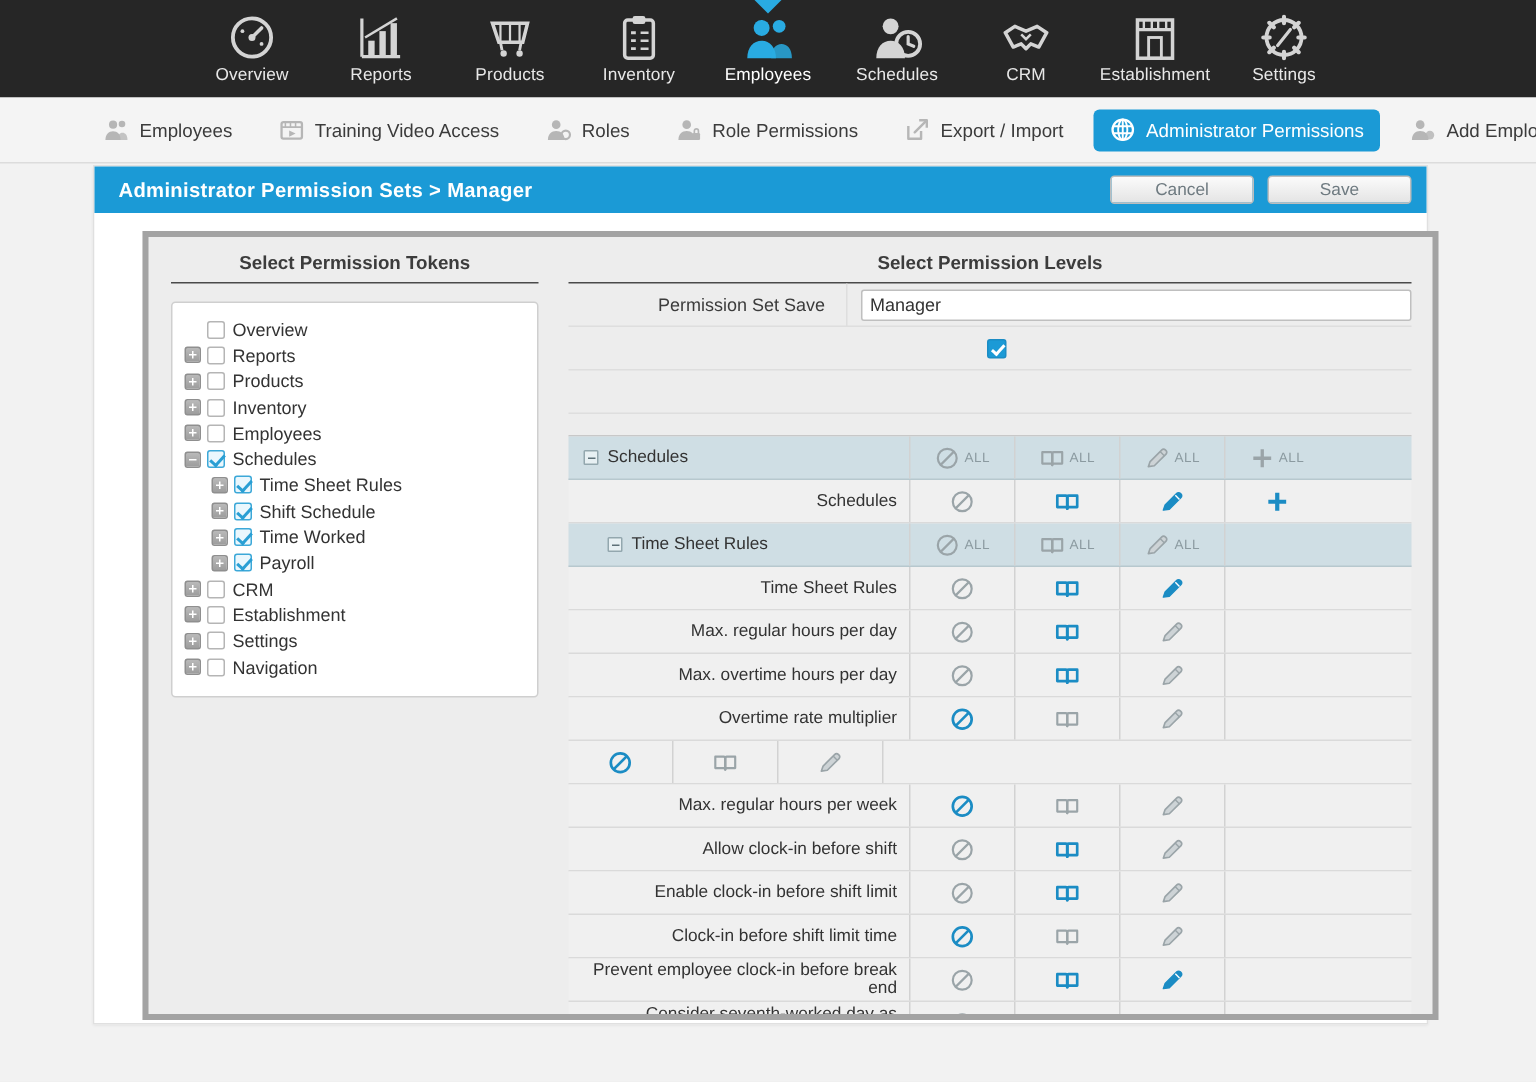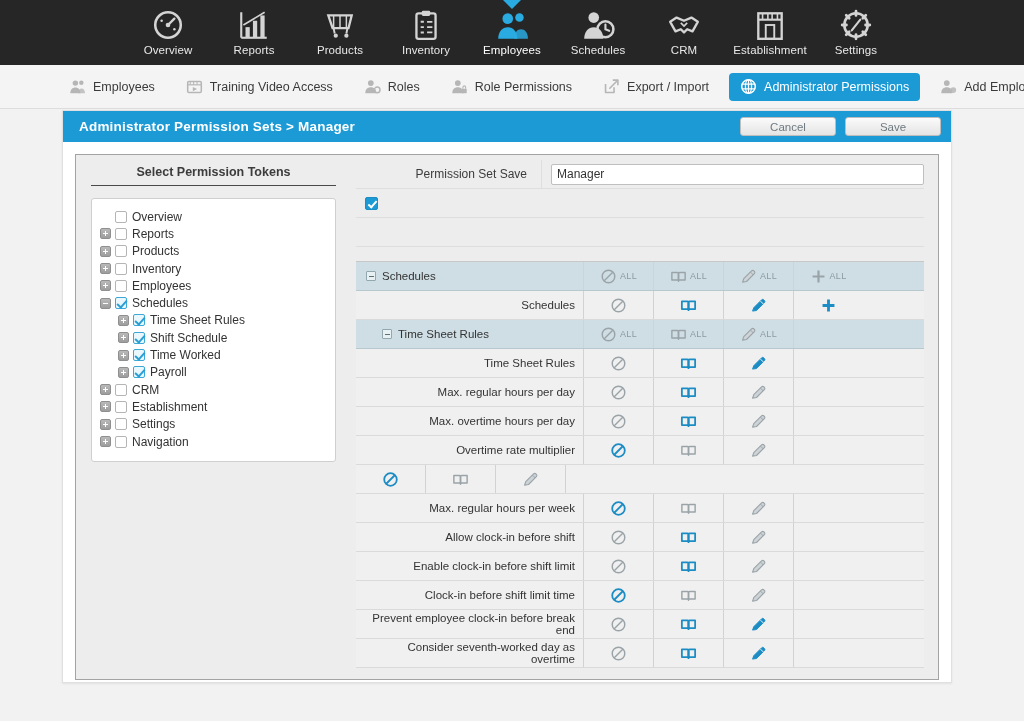--- a/index.html
+++ b/index.html
@@ -93,23 +93,24 @@
   
   #card-body {
     position: absolute; top: 31px; left: 0;
     width: 888px; height: 540px;
     background: #ffffff;
     padding: 12px 12px 0 12px;
   }
   #panel-wrap {
     width: 864px; height: 526px;
     background: #ededed;
-    border: 1px solid #a3a3a3;
+    border: 4px solid #a3a3a3;
     display: flex;
     overflow: hidden;
+    margin-left: 20px;
   }
 
   
   #tokens-col { width: 272px; padding: 5px 12px 0 15px; }
   .col-heading {
     text-align: center; font-size: 12.5px; font-weight: bold;
     color: #3c3c3c; padding: 5px 0 6px 0;
     border-bottom: 1px solid #4a4a4a;
   }
   #tokens-box {
@@ -165,21 +166,21 @@
     display: flex; align-items: center;
     height: 29px;
     border-bottom: 1px solid #dedede;
   }
   .form-label {
     width: 186px; text-align: right; padding-right: 14px;
     font-size: 12px; color: #3c3c3c;
     border-right: 1px solid #dedede; height: 29px;
     display: flex; align-items: center; justify-content: flex-end;
   }
-  .form-field { flex: 1; padding-left: 9px; display: flex; align-items: center; }
+  .form-field { flex: 1; padding-left: 9px; display: flex; align-items: center; justify-content: center; }
   #permset-input {
     width: 100%; height: 21px;
     border: 1px solid #bfbfbf; border-radius: 2px;
     background: #ffffff; font-size: 12px; color: #333;
     padding: 0 5px;
     font-family: "Liberation Sans", sans-serif;
   }
   .cb-blue {
     width: 13px; height: 13px; background: #1b9ad6;
     border: 1px solid #1b8cc4; border-radius: 2px;
@@ -504,20 +505,21 @@
             </div>
             <div class="tree-row">
               <span class="expander plus"></span>
               <span class="cb"></span>
               <span class="tree-label">Navigation</span>
             </div>
           </div>
       </div>
 
       <div id="levels-col">
+        <div class="col-heading">Select Permission Levels</div>
 
         <div id="form-rows">
           <div class="form-row">
             <div class="form-label">Permission Set Save</div>
             <div class="form-field">
               <input id="permset-input" type="text" value="Manager" style="">
             </div>
           </div>
           <div class="form-row">
             <div class="form-field">

